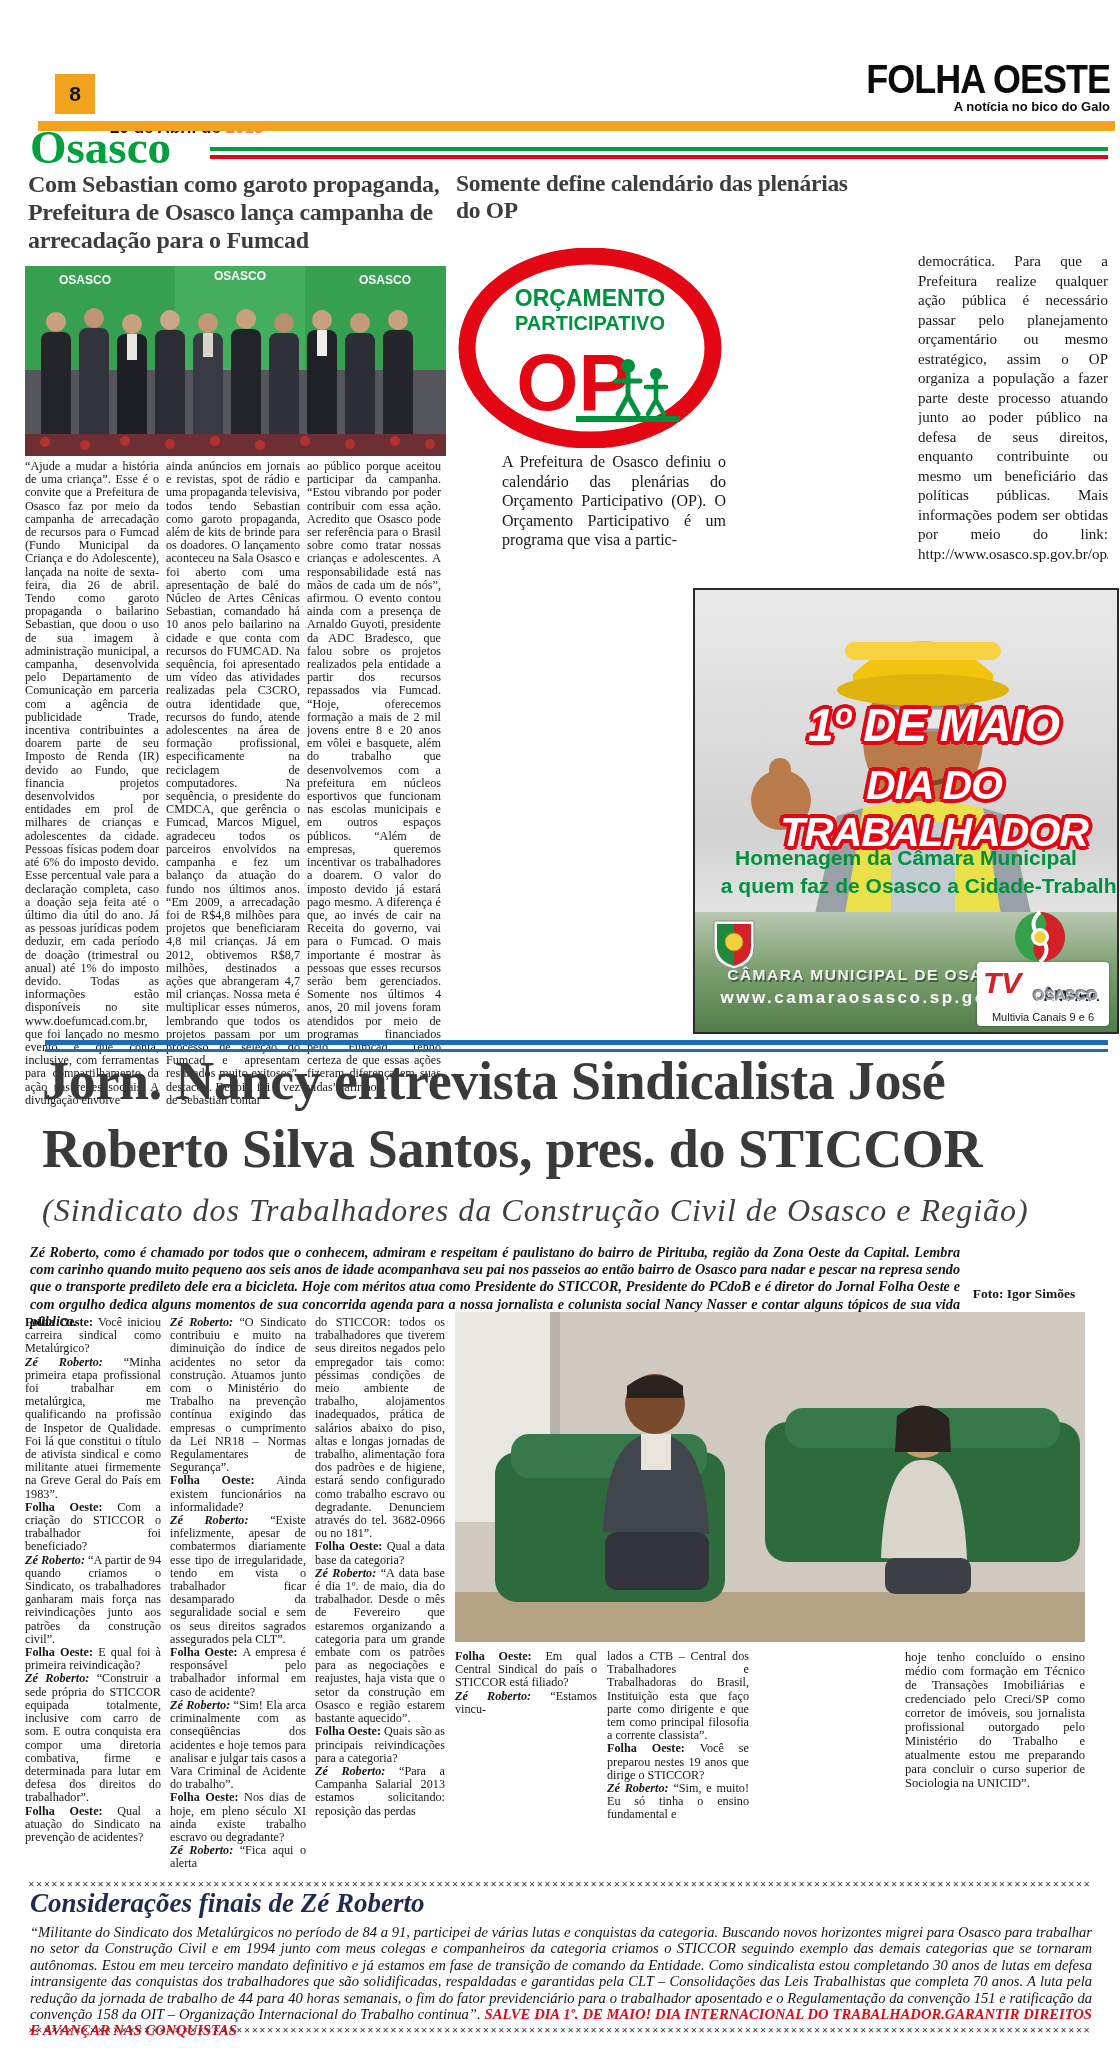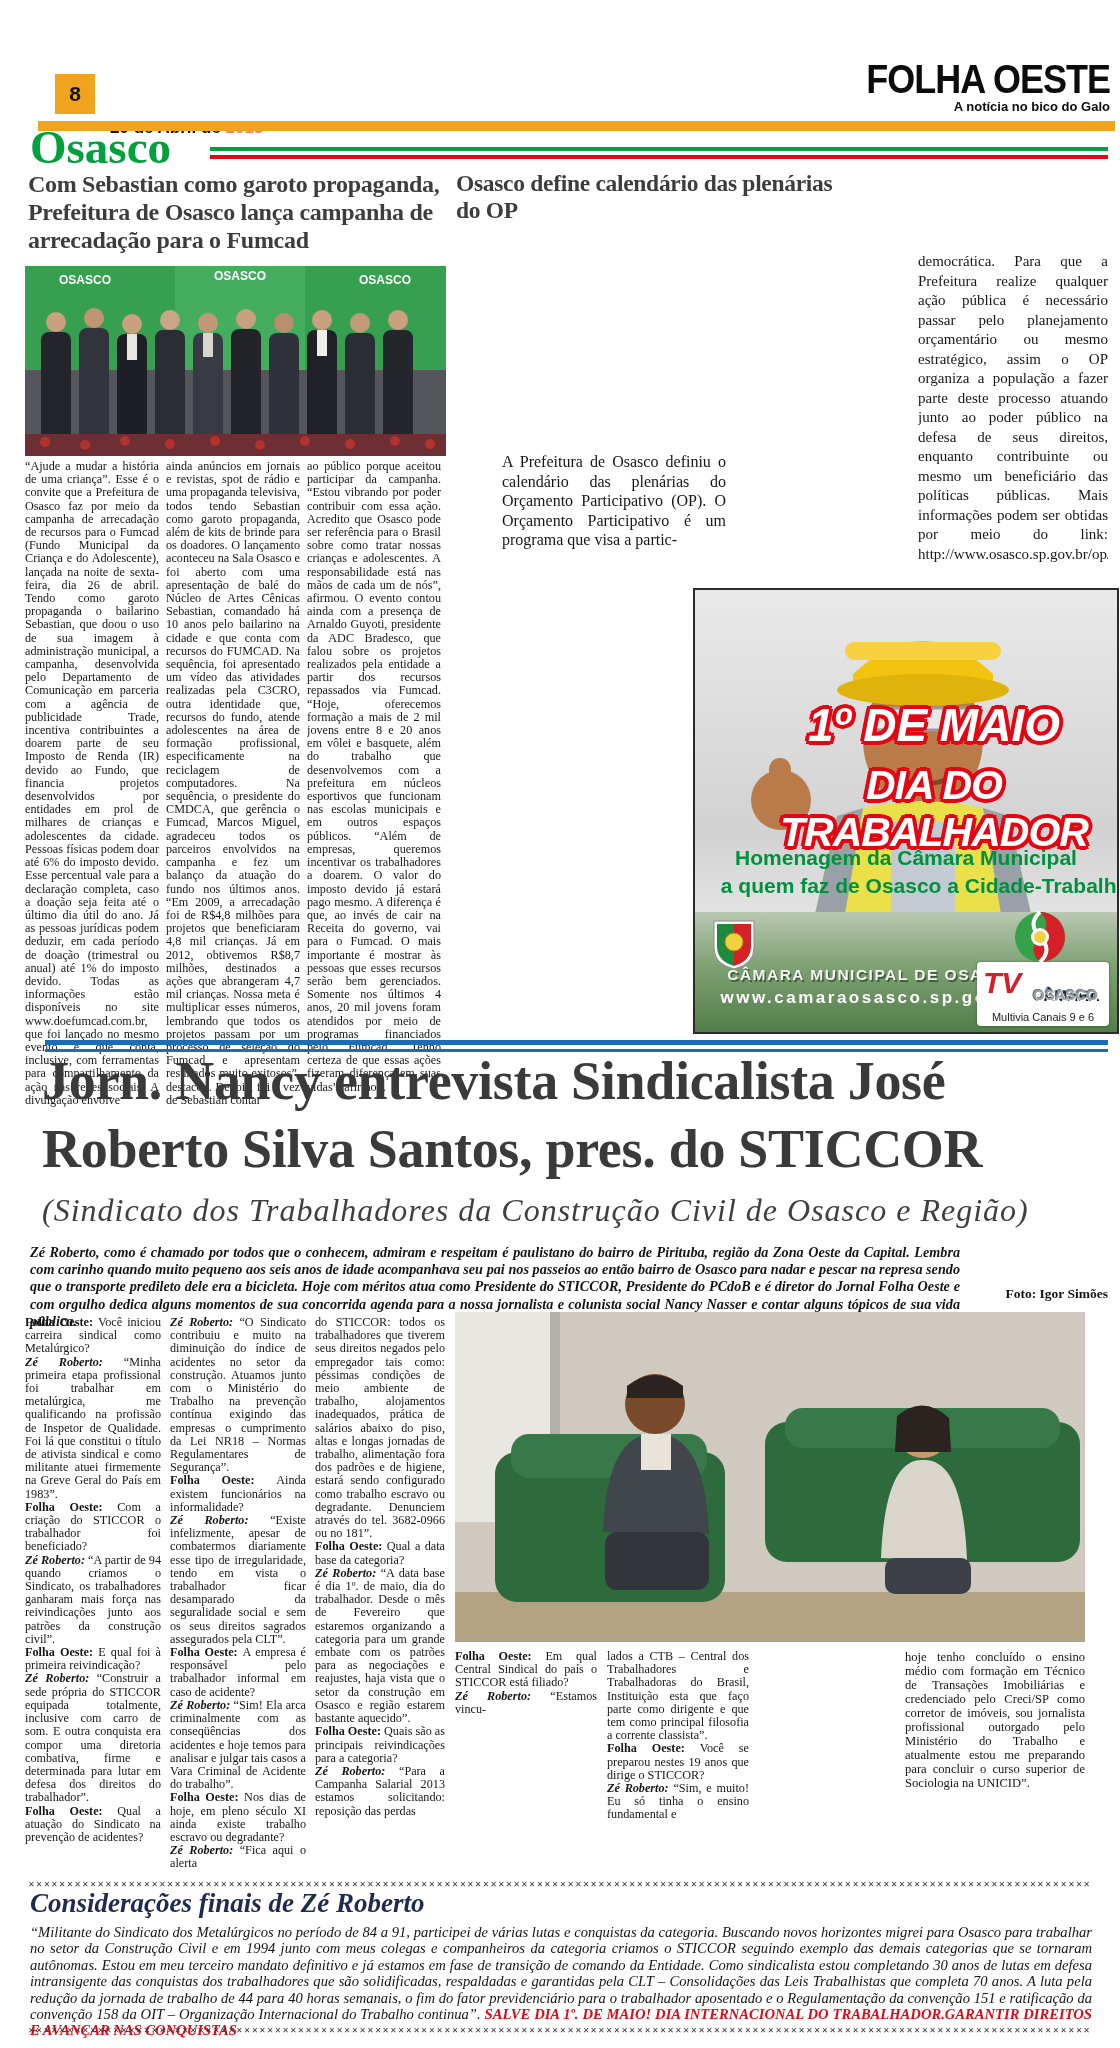--- a/index.html
+++ b/index.html
@@ -108,22 +108,37 @@
         <circle cx="370" cy="175" r="5"></circle>
           <circle cx="405" cy="178" r="5"></circle>
       </g>
     </svg>
   </div>
 
   <div class="abs col" style="left:25px;top:460px;width:134px;height:672px;">“Ajude a mudar a história de uma criança”. Esse é o convite que a Prefeitura de Osasco faz por meio da campanha de arrecadação de recursos para o Fumcad (Fundo Municipal da Criança e do Adolescente), lançada na noite de sexta-feira, dia 26 de abril. Tendo como garoto propaganda o bailarino Sebastian, que doou o uso de sua imagem à administração municipal, a campanha, desenvolvida pelo Departamento de Comunicação em parceria com a agência de publicidade Trade, incentiva contribuintes a doarem parte de seu Imposto de Renda (IR) devido ao Fundo, que financia projetos desenvolvidos por entidades em prol de milhares de crianças e adolescentes da cidade. Pessoas físicas podem doar até 6% do imposto devido. Esse percentual vale para a declaração completa, caso a doação seja feita até o último dia útil do ano. Já as pessoas jurídicas podem deduzir, em cada período de doação (trimestral ou anual) até 1% do imposto devido. Todas as informações estão disponíveis no site www.doefumcad.com.br, que foi lançado no mesmo evento e que conta, inclusive, com ferramentas para compartilhamento da ação nas redes sociais. A divulgação envolve</div>
   <div class="abs col" style="left:166px;top:460px;width:134px;height:672px;">ainda anúncios em jornais e revistas, spot de rádio e uma propaganda televisiva, todos tendo Sebastian como garoto propaganda, além de kits de brinde para os doadores. O lançamento aconteceu na Sala Osasco e foi aberto com uma apresentação de balé do Núcleo de Artes Cênicas Sebastian, comandado há 10 anos pelo bailarino na cidade e que conta com recursos do FUMCAD. Na sequência, foi apresentado um vídeo das atividades realizadas pela C3CRO, outra identidade que, recursos do fundo, atende adolescentes na área de formação profissional, especificamente na reciclagem de computadores. Na sequência, o presidente do CMDCA, que gerência o Fumcad, Marcos Miguel, agradeceu todos os parceiros envolvidos na campanha e fez um balanço da atuação do fundo nos últimos anos. “Em 2009, a arrecadação foi de R$4,8 milhões para projetos que beneficiaram 4,8 mil crianças. Já em 2012, obtivemos R$8,7 milhões, destinados a ações que abrangeram 4,7 mil crianças. Nossa meta é multiplicar esses números, lembrando que todos os projetos passam por um processo de seleção do Fumcad e apresentam resultados muito exitosos”, destacou. Depois, foi a vez de Sebastian contar</div>
   <div class="abs col" style="left:307px;top:460px;width:134px;height:672px;">ao público porque aceitou participar da campanha. “Estou vibrando por poder contribuir com essa ação. Acredito que Osasco pode ser referência para o Brasil sobre como tratar nossas crianças e adolescentes. A responsabilidade está nas mãos de cada um de nós”, afirmou. O evento contou ainda com a presença de Arnaldo Guyoti, presidente da ADC Bradesco, que falou sobre os projetos realizados pela entidade a partir dos recursos repassados via Fumcad. “Hoje, oferecemos formação a mais de 2 mil jovens entre 8 e 20 anos em vôlei e basquete, além do trabalho que desenvolvemos com a prefeitura em núcleos esportivos que funcionam nas escolas municipais e em outros espaços públicos. “Além de empresas, queremos incentivar os trabalhadores a doarem. O valor do imposto devido já estará pago mesmo. A diferença é que, ao invés de cair na Receita do governo, vai para o Fumcad. O mais importante é mostrar às pessoas que esses recursos serão bem gerenciados. Somente nos últimos 4 anos, 20 mil jovens foram atendidos por meio de programas financiados pelo Fumcad. Tenho certeza de que essas ações fizeram diferença em suas vidas”, afirmou.</div>
 
-  <div class="abs headline" style="left:456px;top:170px;width:404px;font-size:23.5px;">Osasco define calendário das plenárias do OP</div>
-
+  <div class="abs headline" style="left:456px;top:170px;width:404px;font-size:23.5px;">Somente define calendário das plenárias do OP</div>
+
+  <div class="abs" style="left:456px;top:248px;width:268px;height:200px;">
+    <svg width="268" height="200" viewBox="0 0 268 200" xmlns="http://www.w3.org/2000/svg">
+      <ellipse cx="134" cy="100" rx="123" ry="92" fill="#ffffff" stroke="#E30613" stroke-width="17"></ellipse>
+      <text x="134" y="58" text-anchor="middle" font-family="Liberation Sans, sans-serif" font-weight="bold" font-size="23" fill="#00913F">ORÇAMENTO</text>
+      <text x="134" y="82" text-anchor="middle" font-family="Liberation Sans, sans-serif" font-weight="bold" font-size="20" fill="#00913F">PARTICIPATIVO</text>
+      <text x="118" y="162" text-anchor="middle" font-family="Liberation Sans, sans-serif" font-weight="bold" font-size="80" fill="#E30613">OP</text>
+      <g fill="#00913F" stroke="#00913F">
+        <circle cx="172" cy="118" r="7" stroke="none"></circle>
+        <path d="M172 125 L172 148 M160 133 L184 133 M172 148 L162 166 M172 148 L182 166" stroke-width="5" fill="none" stroke-linecap="round"></path>
+        <circle cx="200" cy="126" r="6" stroke="none"></circle>
+        <path d="M200 132 L200 152 M190 139 L210 139 M200 152 L192 166 M200 152 L208 166" stroke-width="4.5" fill="none" stroke-linecap="round"></path>
+        <rect x="120" y="168" width="104" height="6" stroke="none"></rect>
+      </g>
+    </svg>
+  </div>
 
   <div class="abs jus serif" style="left:502px;top:452px;width:224px;height:122px;font-size:16px;line-height:19.5px;color:#161616;overflow:hidden;">A Prefeitura de Osasco definiu o calendário das plenárias do Orçamento Participativo (OP). O Orçamento Participativo é um programa que visa a partic-</div>
   <div class="abs jus serif" style="left:918px;top:252px;width:190px;height:334px;font-size:15px;line-height:19.5px;color:#161616;overflow:hidden;">democrática. Para que a Prefeitura realize qualquer ação pública é necessário passar pelo planejamento orçamentário ou mesmo estratégico, assim o OP organiza a população a fazer parte deste processo atuando junto ao poder público na defesa de seus direitos, enquanto contribuinte ou mesmo um beneficiário das políticas públicas. Mais informações podem ser obtidas por meio do link: http://www.osasco.sp.gov.br/op/</div>
 
   <div class="abs" style="left:693px;top:588px;width:422px;height:442px;border:2px solid #2a2a2a;background:linear-gradient(180deg,#e9e9e9 0%,#d2d2d2 55%,#e4e4e4 74%);overflow:hidden;">
 
     <svg width="422" height="324" viewBox="0 0 422 324" xmlns="http://www.w3.org/2000/svg" style="position:absolute;left:0;top:0;">
       <g>
         <ellipse cx="228" cy="150" rx="60" ry="70" fill="#b97b4a"></ellipse>
         <path d="M158 84 Q228 18 298 84 L298 100 L158 100 Z" fill="#f2c40f"></path>
@@ -171,21 +186,21 @@
   </div>
 
   <div class="abs" style="left:45px;top:1040px;width:1063px;height:5px;background:#1E6CB5;"></div>
   <div class="abs" style="left:45px;top:1049px;width:1063px;height:3px;background:#1E6CB5;"></div>
 
   <div class="abs headline" style="left:42px;top:1054px;width:1066px;font-size:54px;line-height:1.0;color:#3a3a3a;">Jorn. Nancy entrevista Sindicalista José</div>
   <div class="abs headline" style="left:42px;top:1122px;width:1066px;font-size:54px;line-height:1.0;color:#3a3a3a;">Roberto Silva Santos, pres. do STICCOR</div>
   <div class="abs serif" style="left:42px;top:1192px;width:1066px;font-size:32px;font-style:italic;color:#3f3f3f;letter-spacing:1px;">(Sindicato dos Trabalhadores da Construção Civil de Osasco e Região)</div>
 
   <div class="abs serif jus" style="left:30px;top:1244px;width:930px;font-size:14.2px;line-height:17.2px;font-style:italic;font-weight:bold;color:#141414;">Zé Roberto, como é chamado por todos que o conhecem, admiram e respeitam é paulistano do bairro de Pirituba, região da Zona Oeste da Capital. Lembra com carinho quando muito pequeno aos seis anos de idade acompanhava seu pai nos passeios ao então bairro de Osasco para nadar e pescar na represa sendo que o transporte predileto dele era a bicicleta. Hoje com méritos atua como Presidente do STICCOR, Presidente do PCdoB e é diretor do Jornal Folha Oeste e com orgulho dedica alguns momentos de sua concorrida agenda para a nossa jornalista e colunista social Nancy Nasser e contar alguns tópicos de sua vida pública.</div>
-  <div class="abs serif" style="left:940px;top:1286px;width:168px;text-align:right;font-size:13.5px;font-weight:bold;color:#141414;">Foto: Igor Simões</div>
+  <div class="abs serif" style="left:940px;top:1286px;width:168px;text-align:center;font-size:13.5px;font-weight:bold;color:#141414;">Foto: Igor Simões</div>
 
   <div class="abs" style="left:455px;top:1312px;width:630px;height:330px;">
     <svg width="630" height="330" viewBox="0 0 630 330" xmlns="http://www.w3.org/2000/svg">
       <rect width="630" height="330" fill="#cfc9c0"></rect>
       <rect x="0" y="0" width="95" height="210" fill="#e9e7e2"></rect>
       <rect x="95" y="0" width="10" height="230" fill="#b5b0a8"></rect>
       <rect x="0" y="280" width="630" height="50" fill="#b4a284"></rect>
 
       <rect x="310" y="110" width="315" height="140" rx="22" fill="#2e6b3c"></rect>
       <rect x="330" y="96" width="275" height="40" rx="18" fill="#38794a"></rect>

